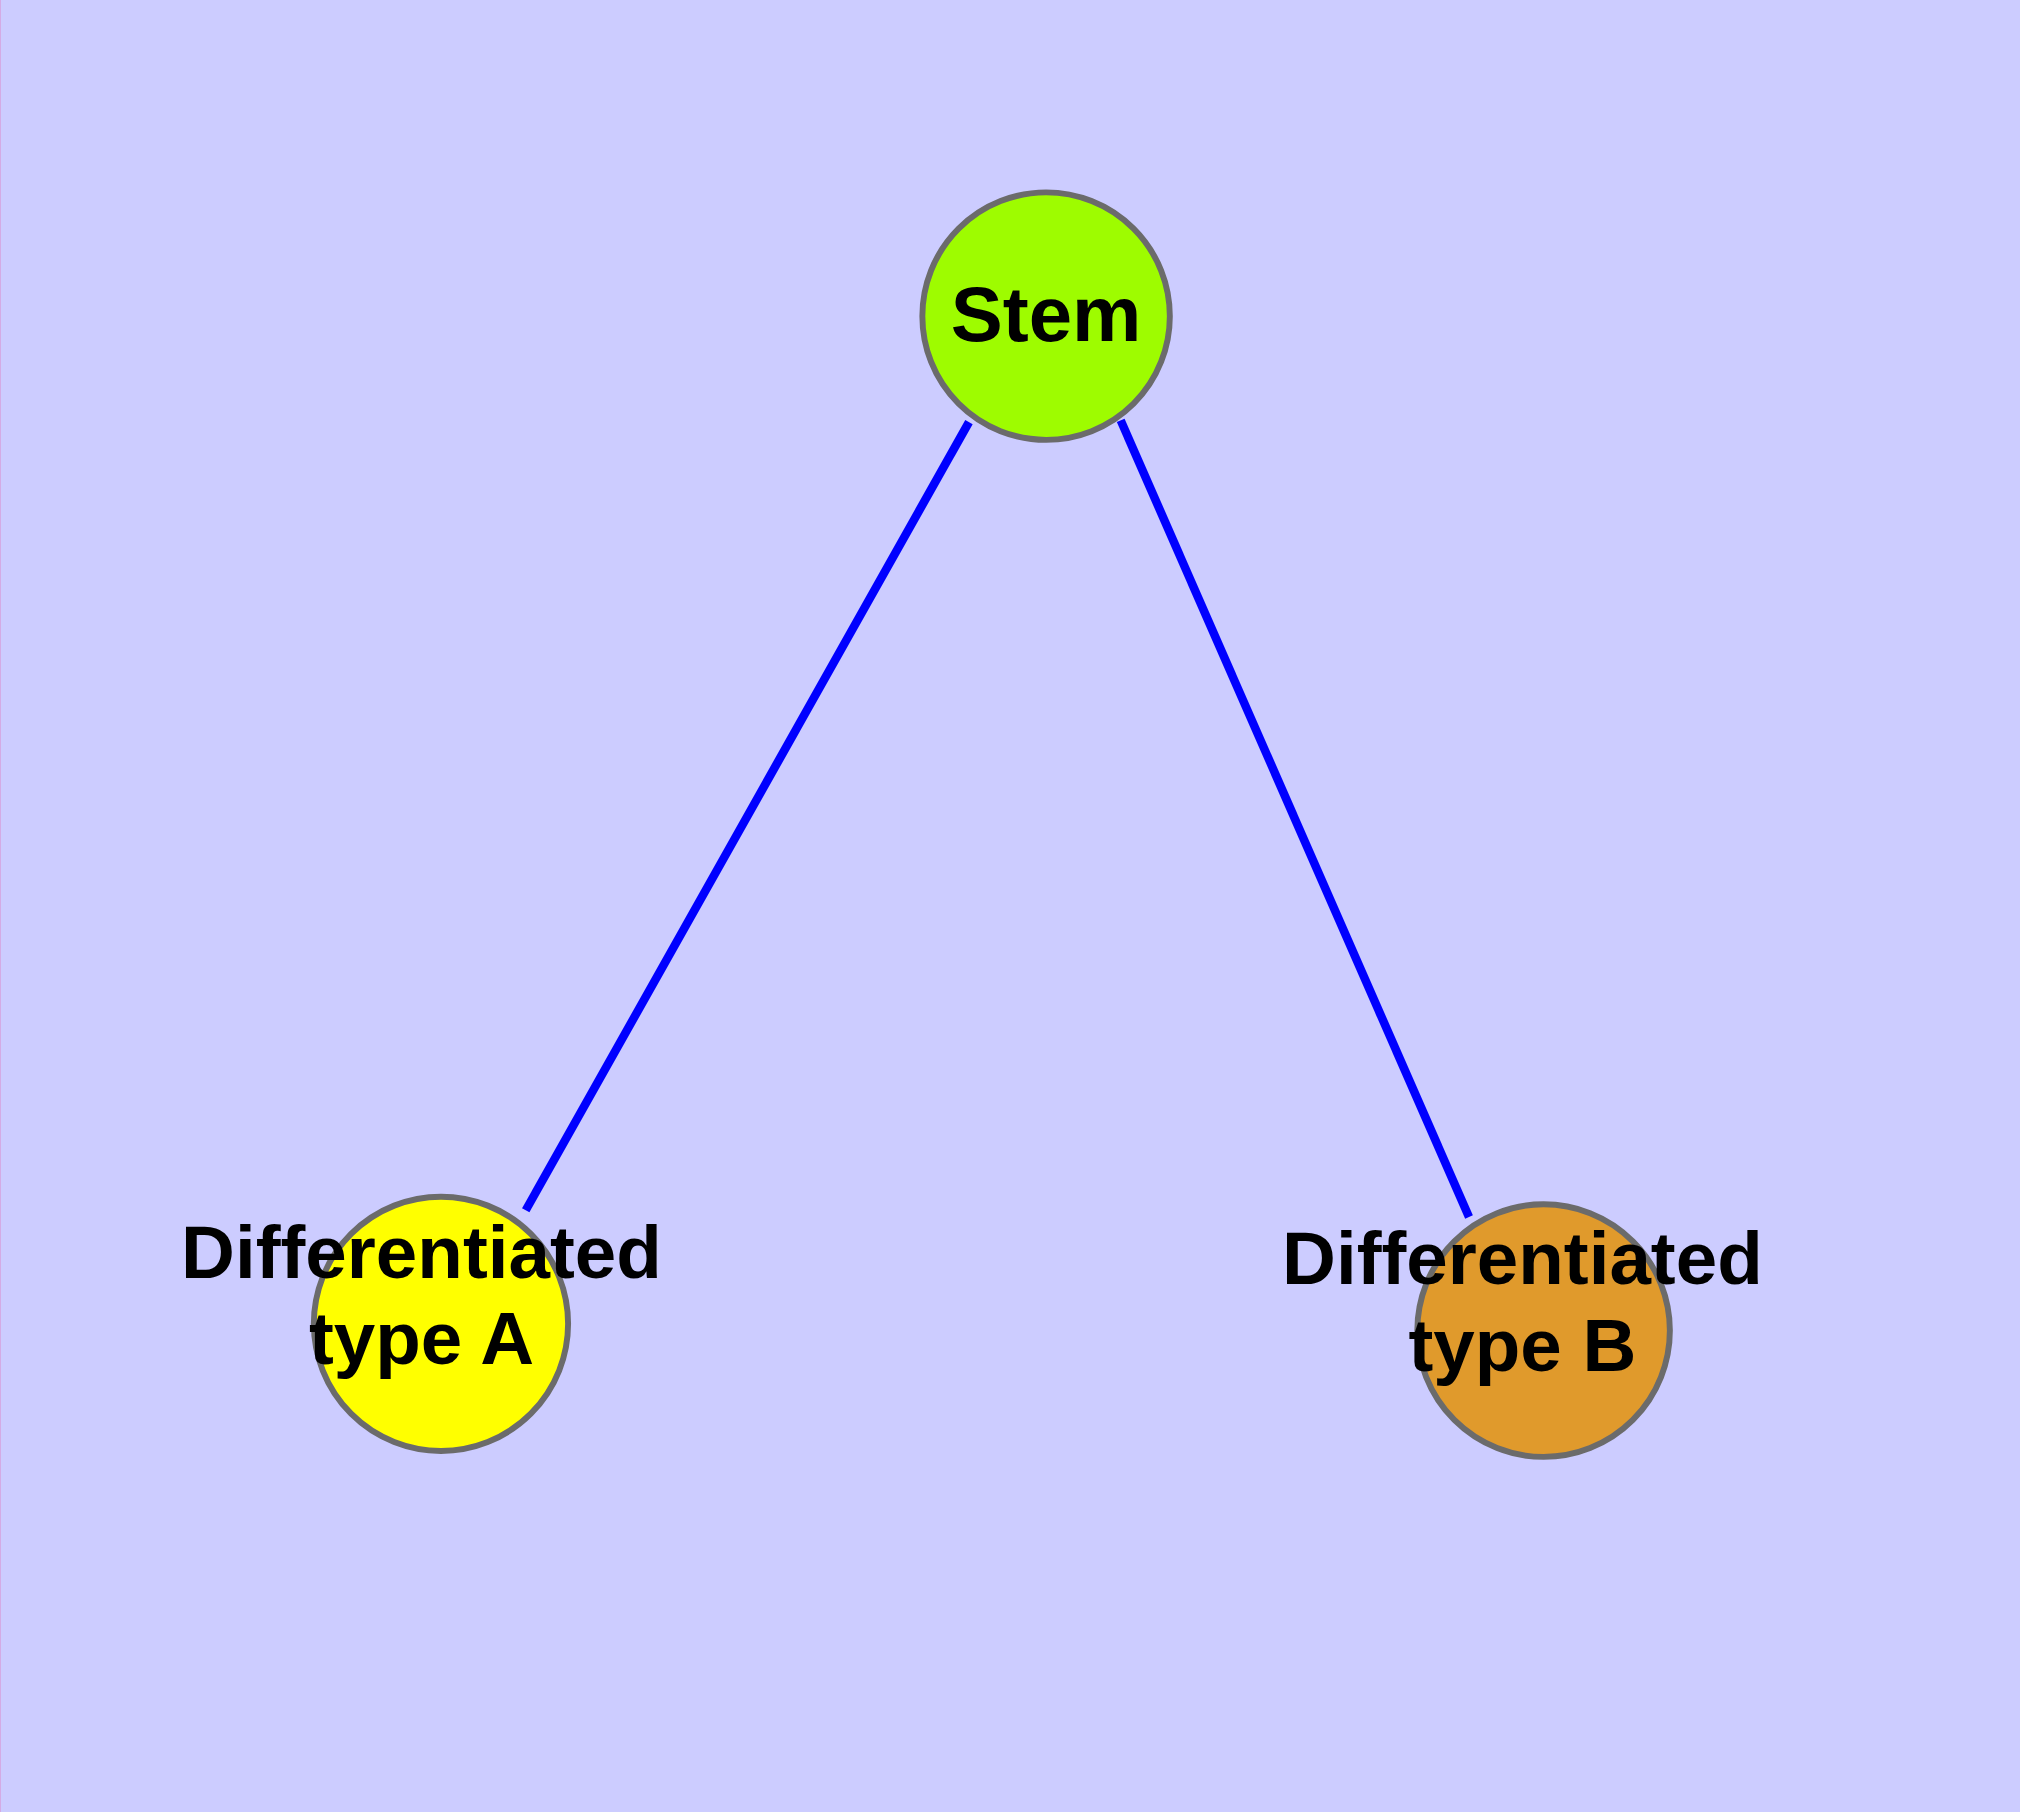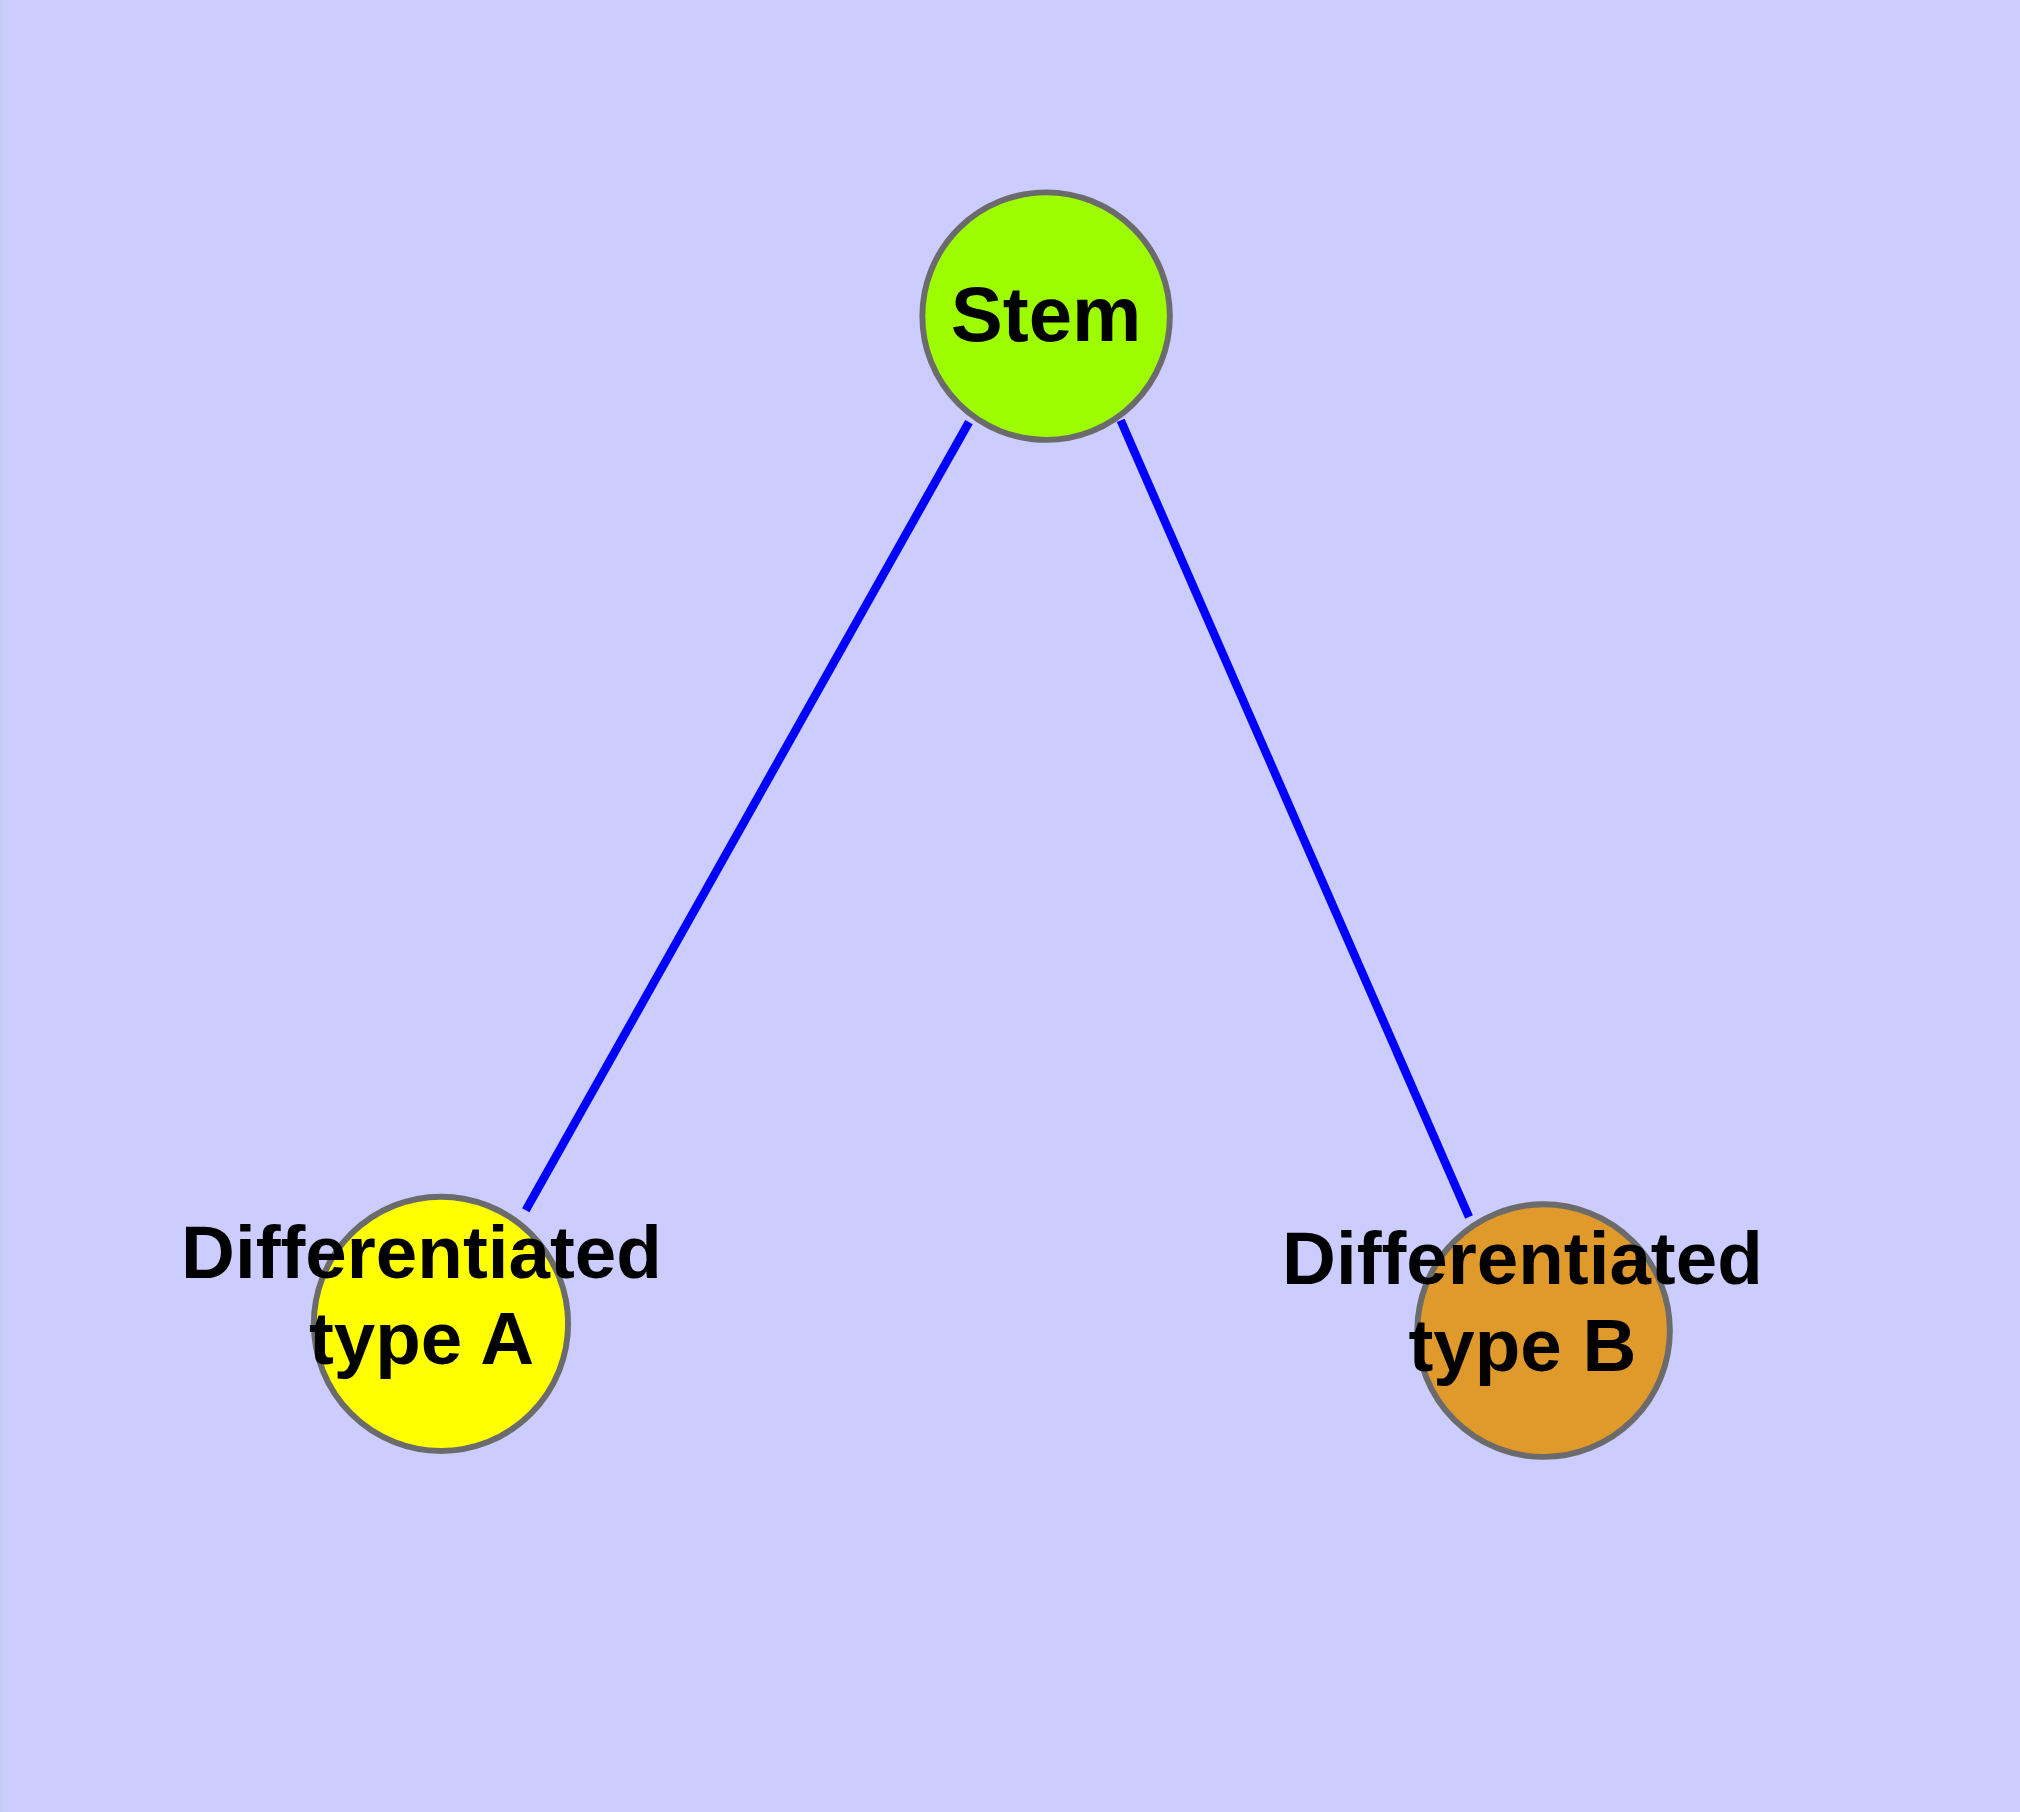--- a/index.html
+++ b/index.html
@@ -39,21 +39,21 @@
     fill: none;
   }
   .node-circle {
     stroke: #6b6b6b;
     stroke-width: 7;
   }
 </style>
 </head>
 <body>
 
-<div id="stage" style="width: 2021px; height: 1812px; background: #86efac;">
+<div id="stage" style="width: 2021px; height: 1812px; background: #ec4899;">
   <svg id="graph-svg" viewBox="0 0 2384 2138" xmlns="http://www.w3.org/2000/svg" style="width: 2021px; height: 1812px;">
 
     <rect x="0" y="0" width="2384" height="2138" fill="#ccccff"></rect>
 
     <g>
       <line class="edge-line" x1="1143" y1="498" x2="620" y2="1428" stroke="#0000ff" stroke-width="10"></line>
       <line class="edge-line" x1="1322" y1="496" x2="1733" y2="1436" stroke="#0000ff" stroke-width="10"></line>
     </g>
 
     <g>

